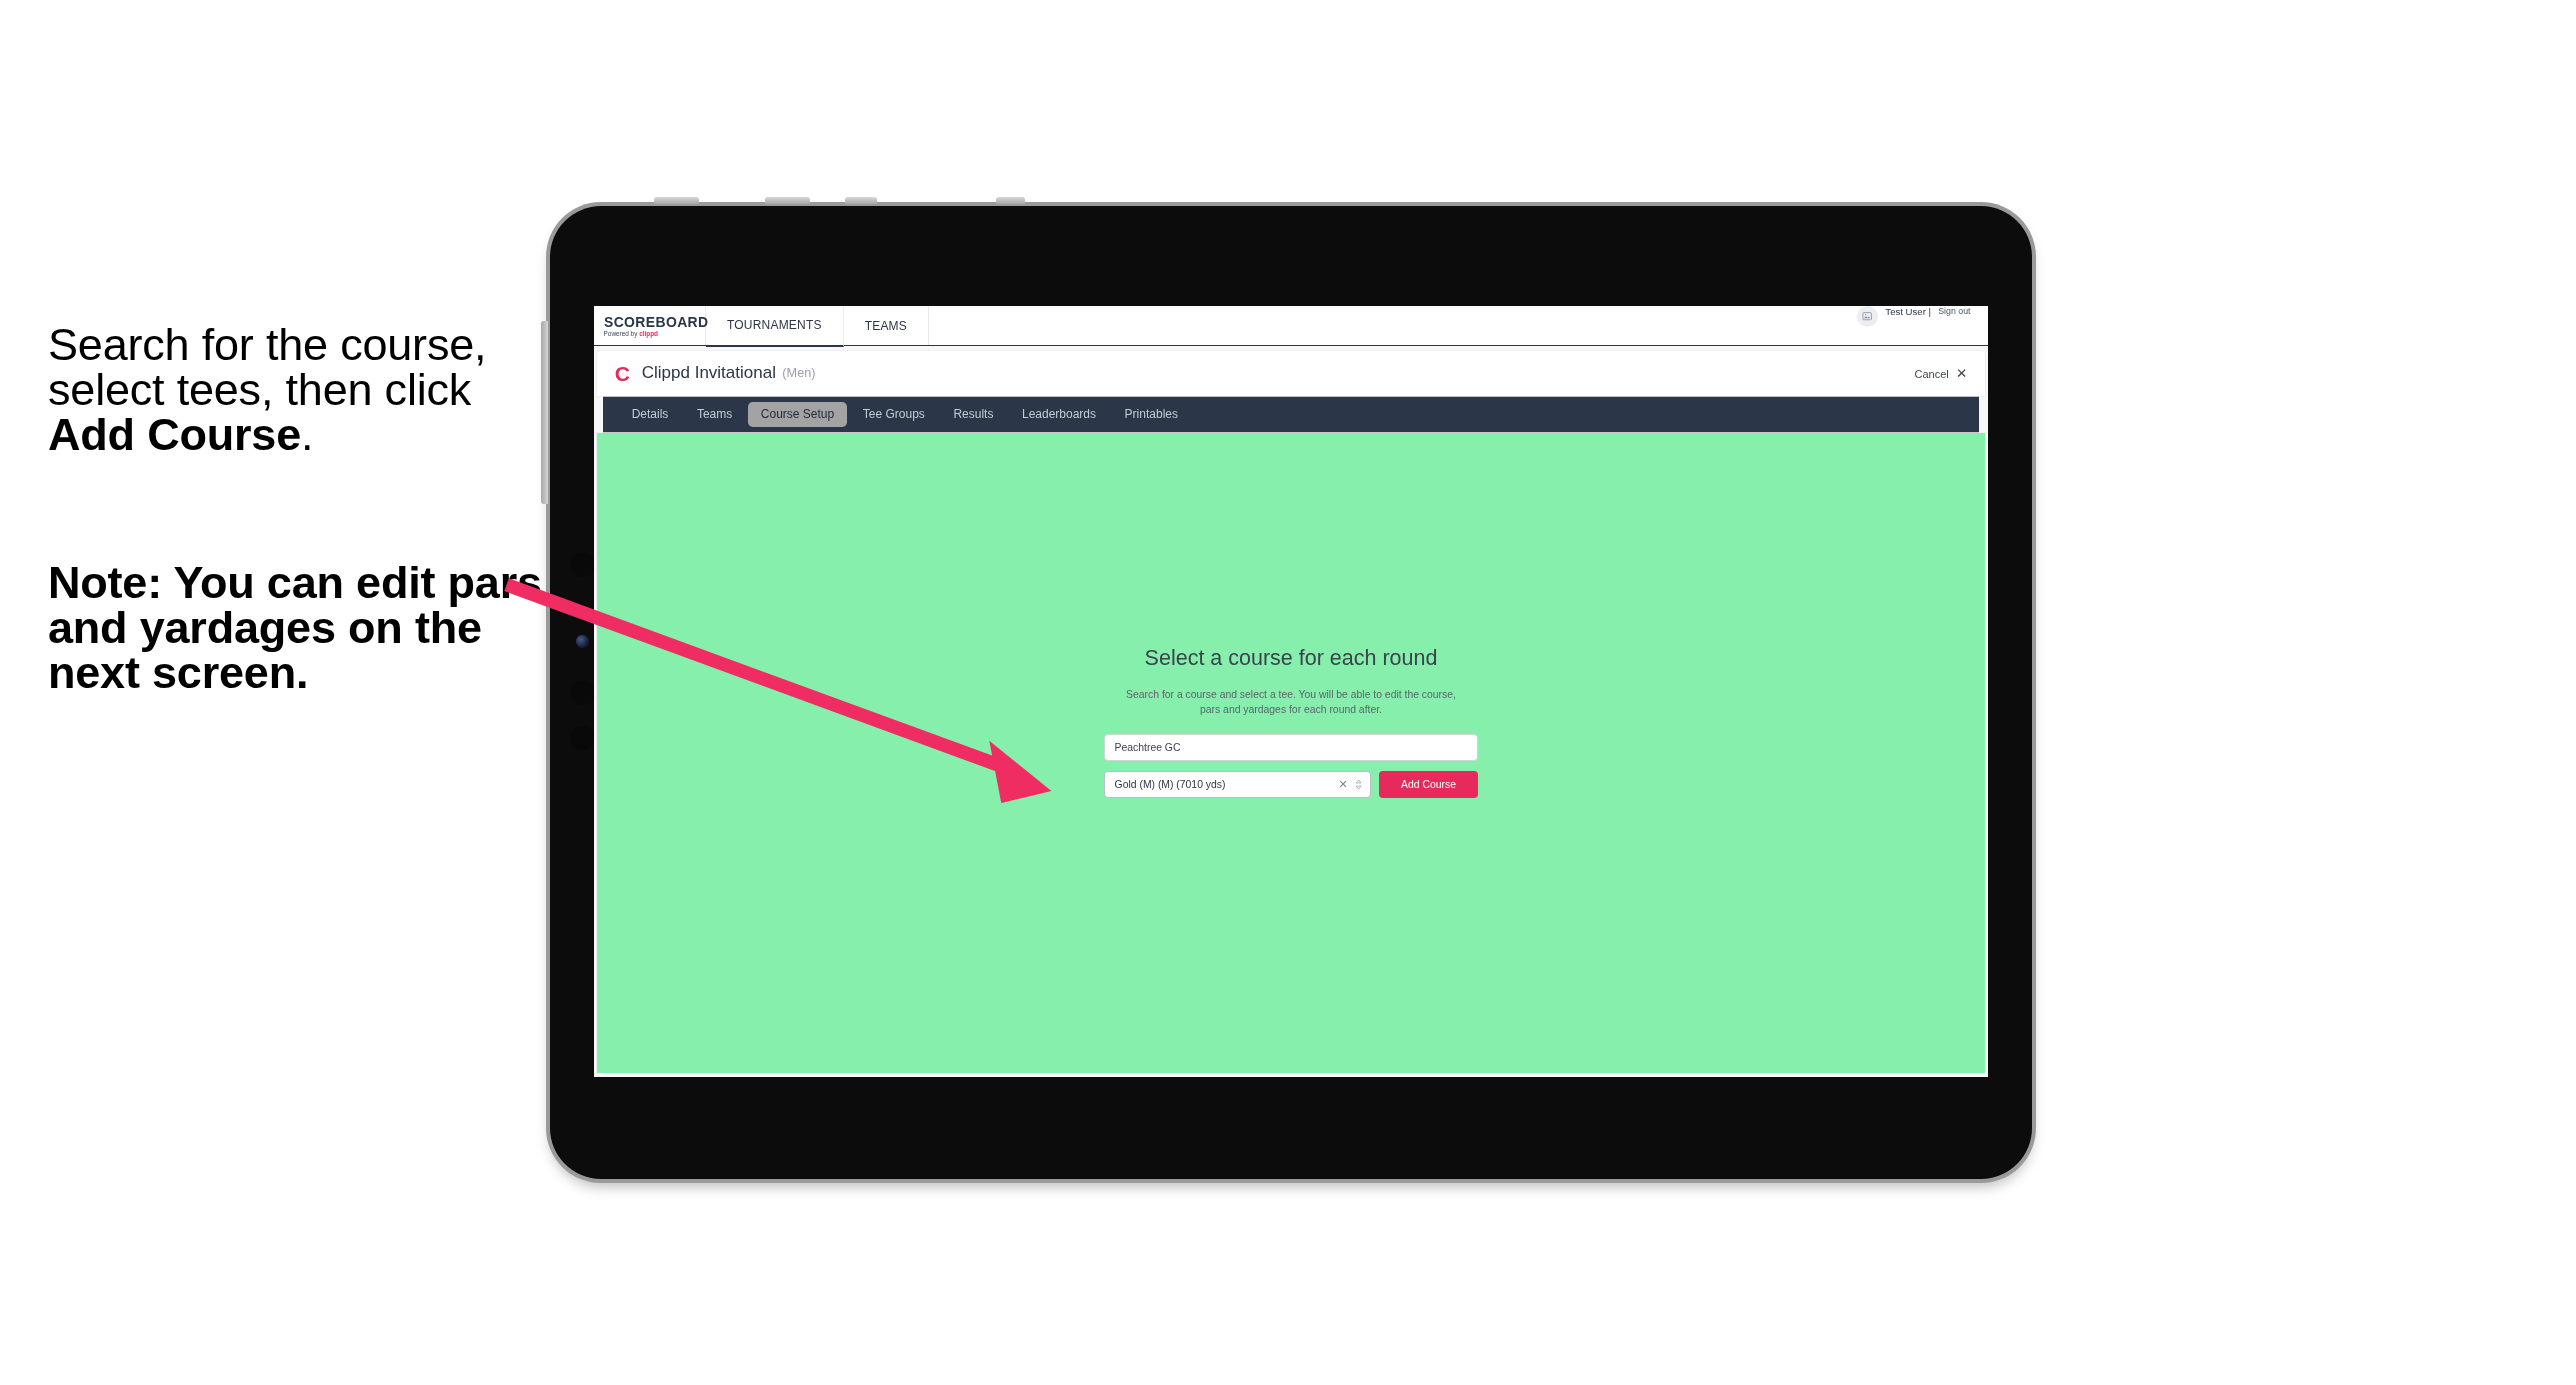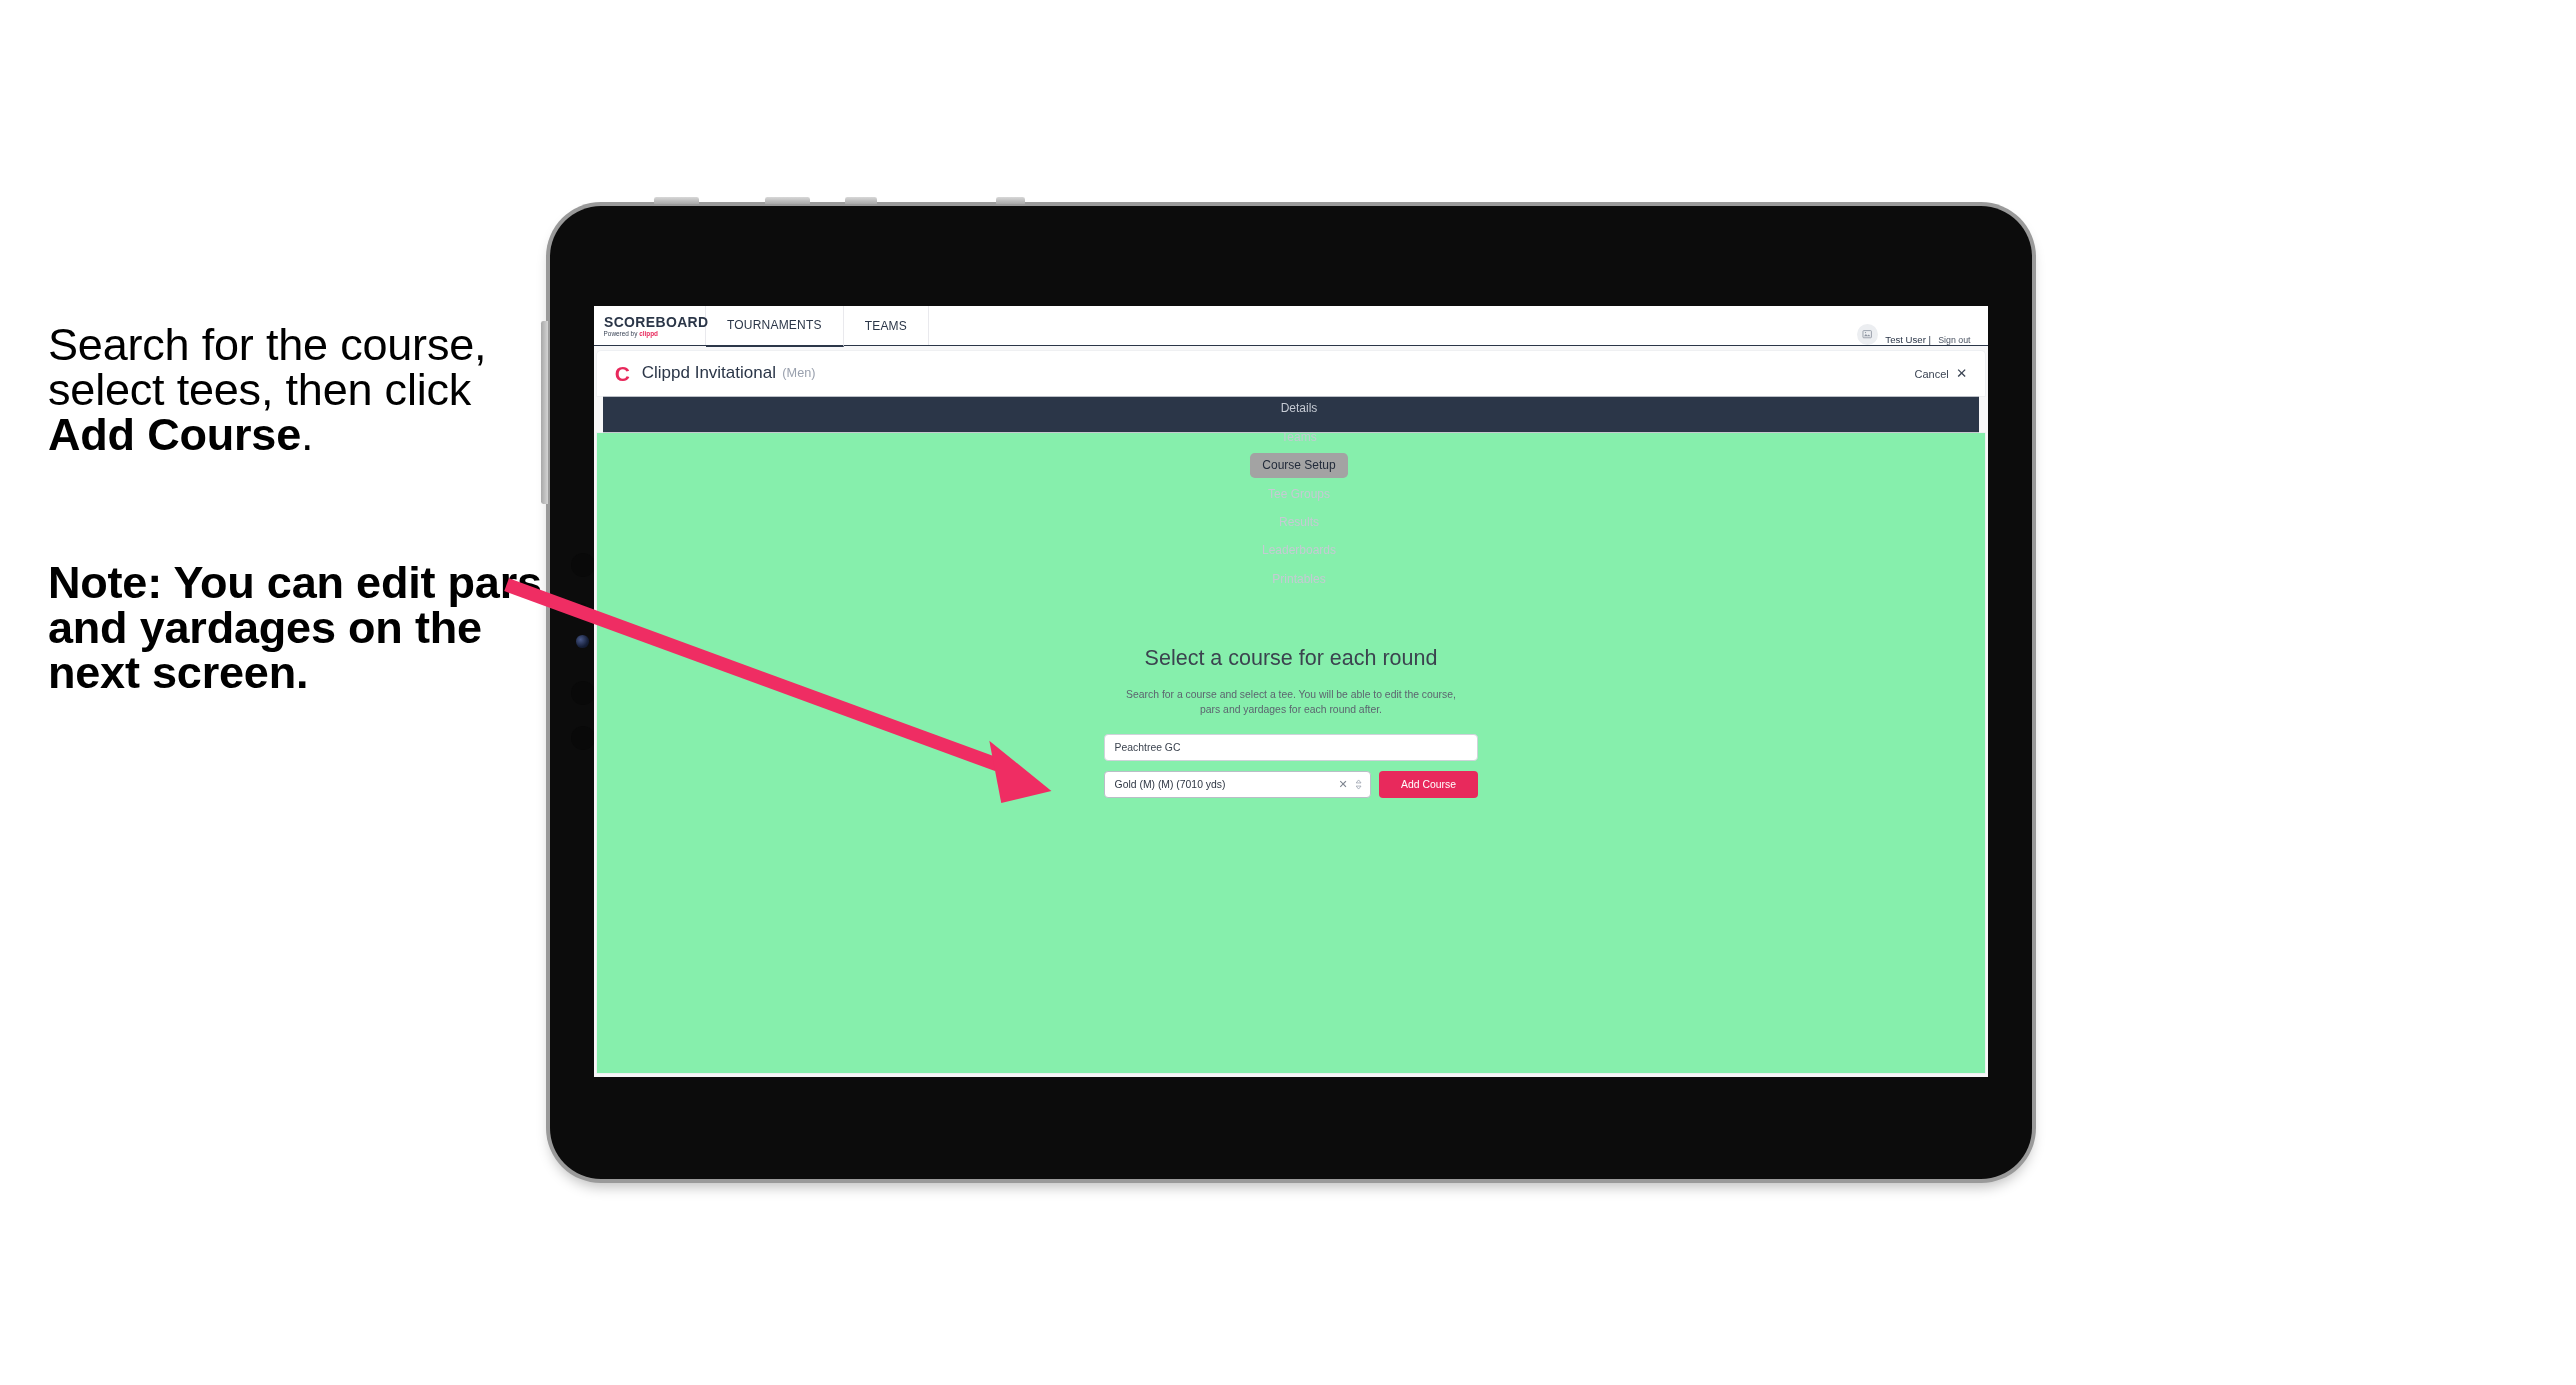--- a/index.html
+++ b/index.html
@@ -137,21 +137,21 @@
     color: #2b3648;
     letter-spacing: 0.2px;
     border-right: 0.8px solid #e9e9ed;
     cursor: pointer;
   }
   .topnav.active { border-bottom: 2.4px solid #2b3648; margin-bottom: -1.6px; }
 
   #appbar-spacer { flex: 1; }
 
   #user-area {
-    display: flex; align-items: flex-end; gap: 7.2px;
+    display: flex; align-items: flex-start; gap: 7.2px;
     padding-right: 17.5px;
   }
   #avatar {
     width: 21px; height: 21px; border-radius: 50%;
     background: #eceef1;
     display: flex; align-items: center; justify-content: center;
     color: #8d94a0;
   }
   #user-name { font-size: 9.6px; color: #2b3648; }
   #sign-out { font-size: 8.8px; color: #4a5362; cursor: pointer; }
@@ -186,21 +186,20 @@
   #cancel-x { font-size: 13.5px; line-height: 1; }
 
   
   #tabstrip {
     background: #2b3648;
     height: 37px;
     margin: 0 9px;
     display: flex; align-items: center;
     padding-left: 16px;
     gap: 3.2px;
-    flex-direction: column;
   }
   .tab {
     font-size: 12px;
     color: #c5cad3;
     padding: 5.6px 12.7px;
     border-radius: 4.8px;
     cursor: pointer;
     white-space: nowrap;
   }
   .tab.active {

